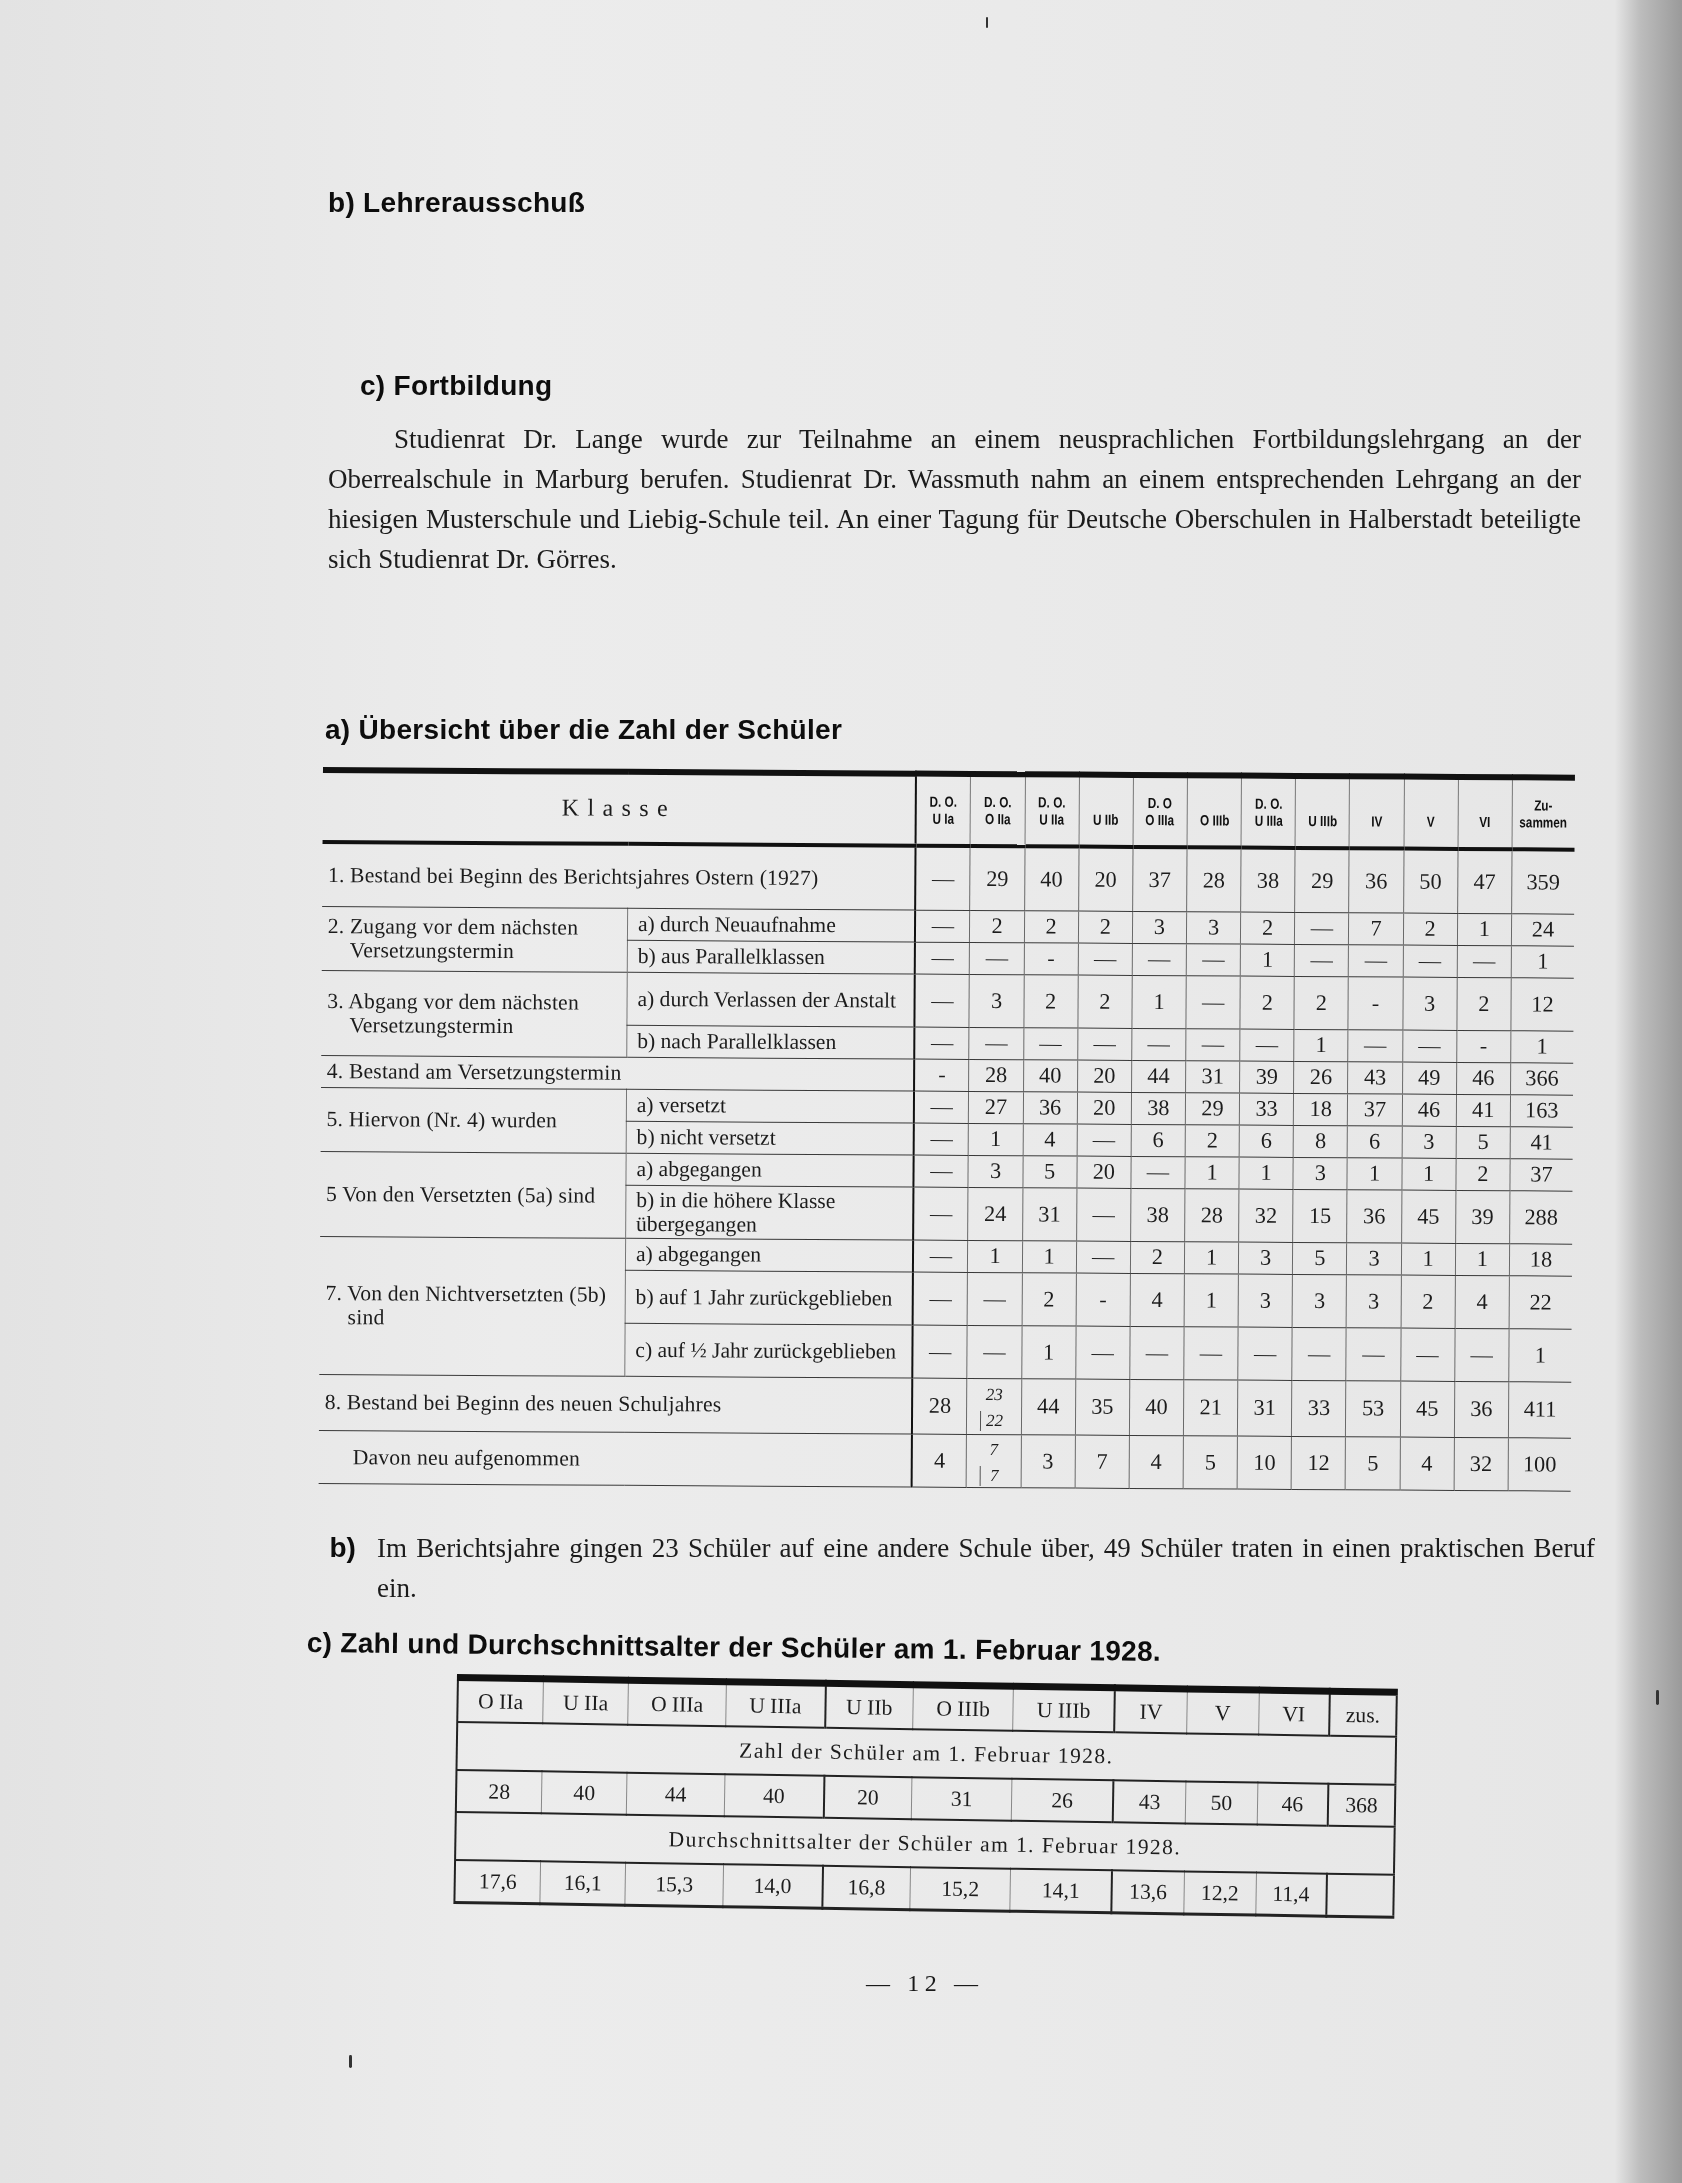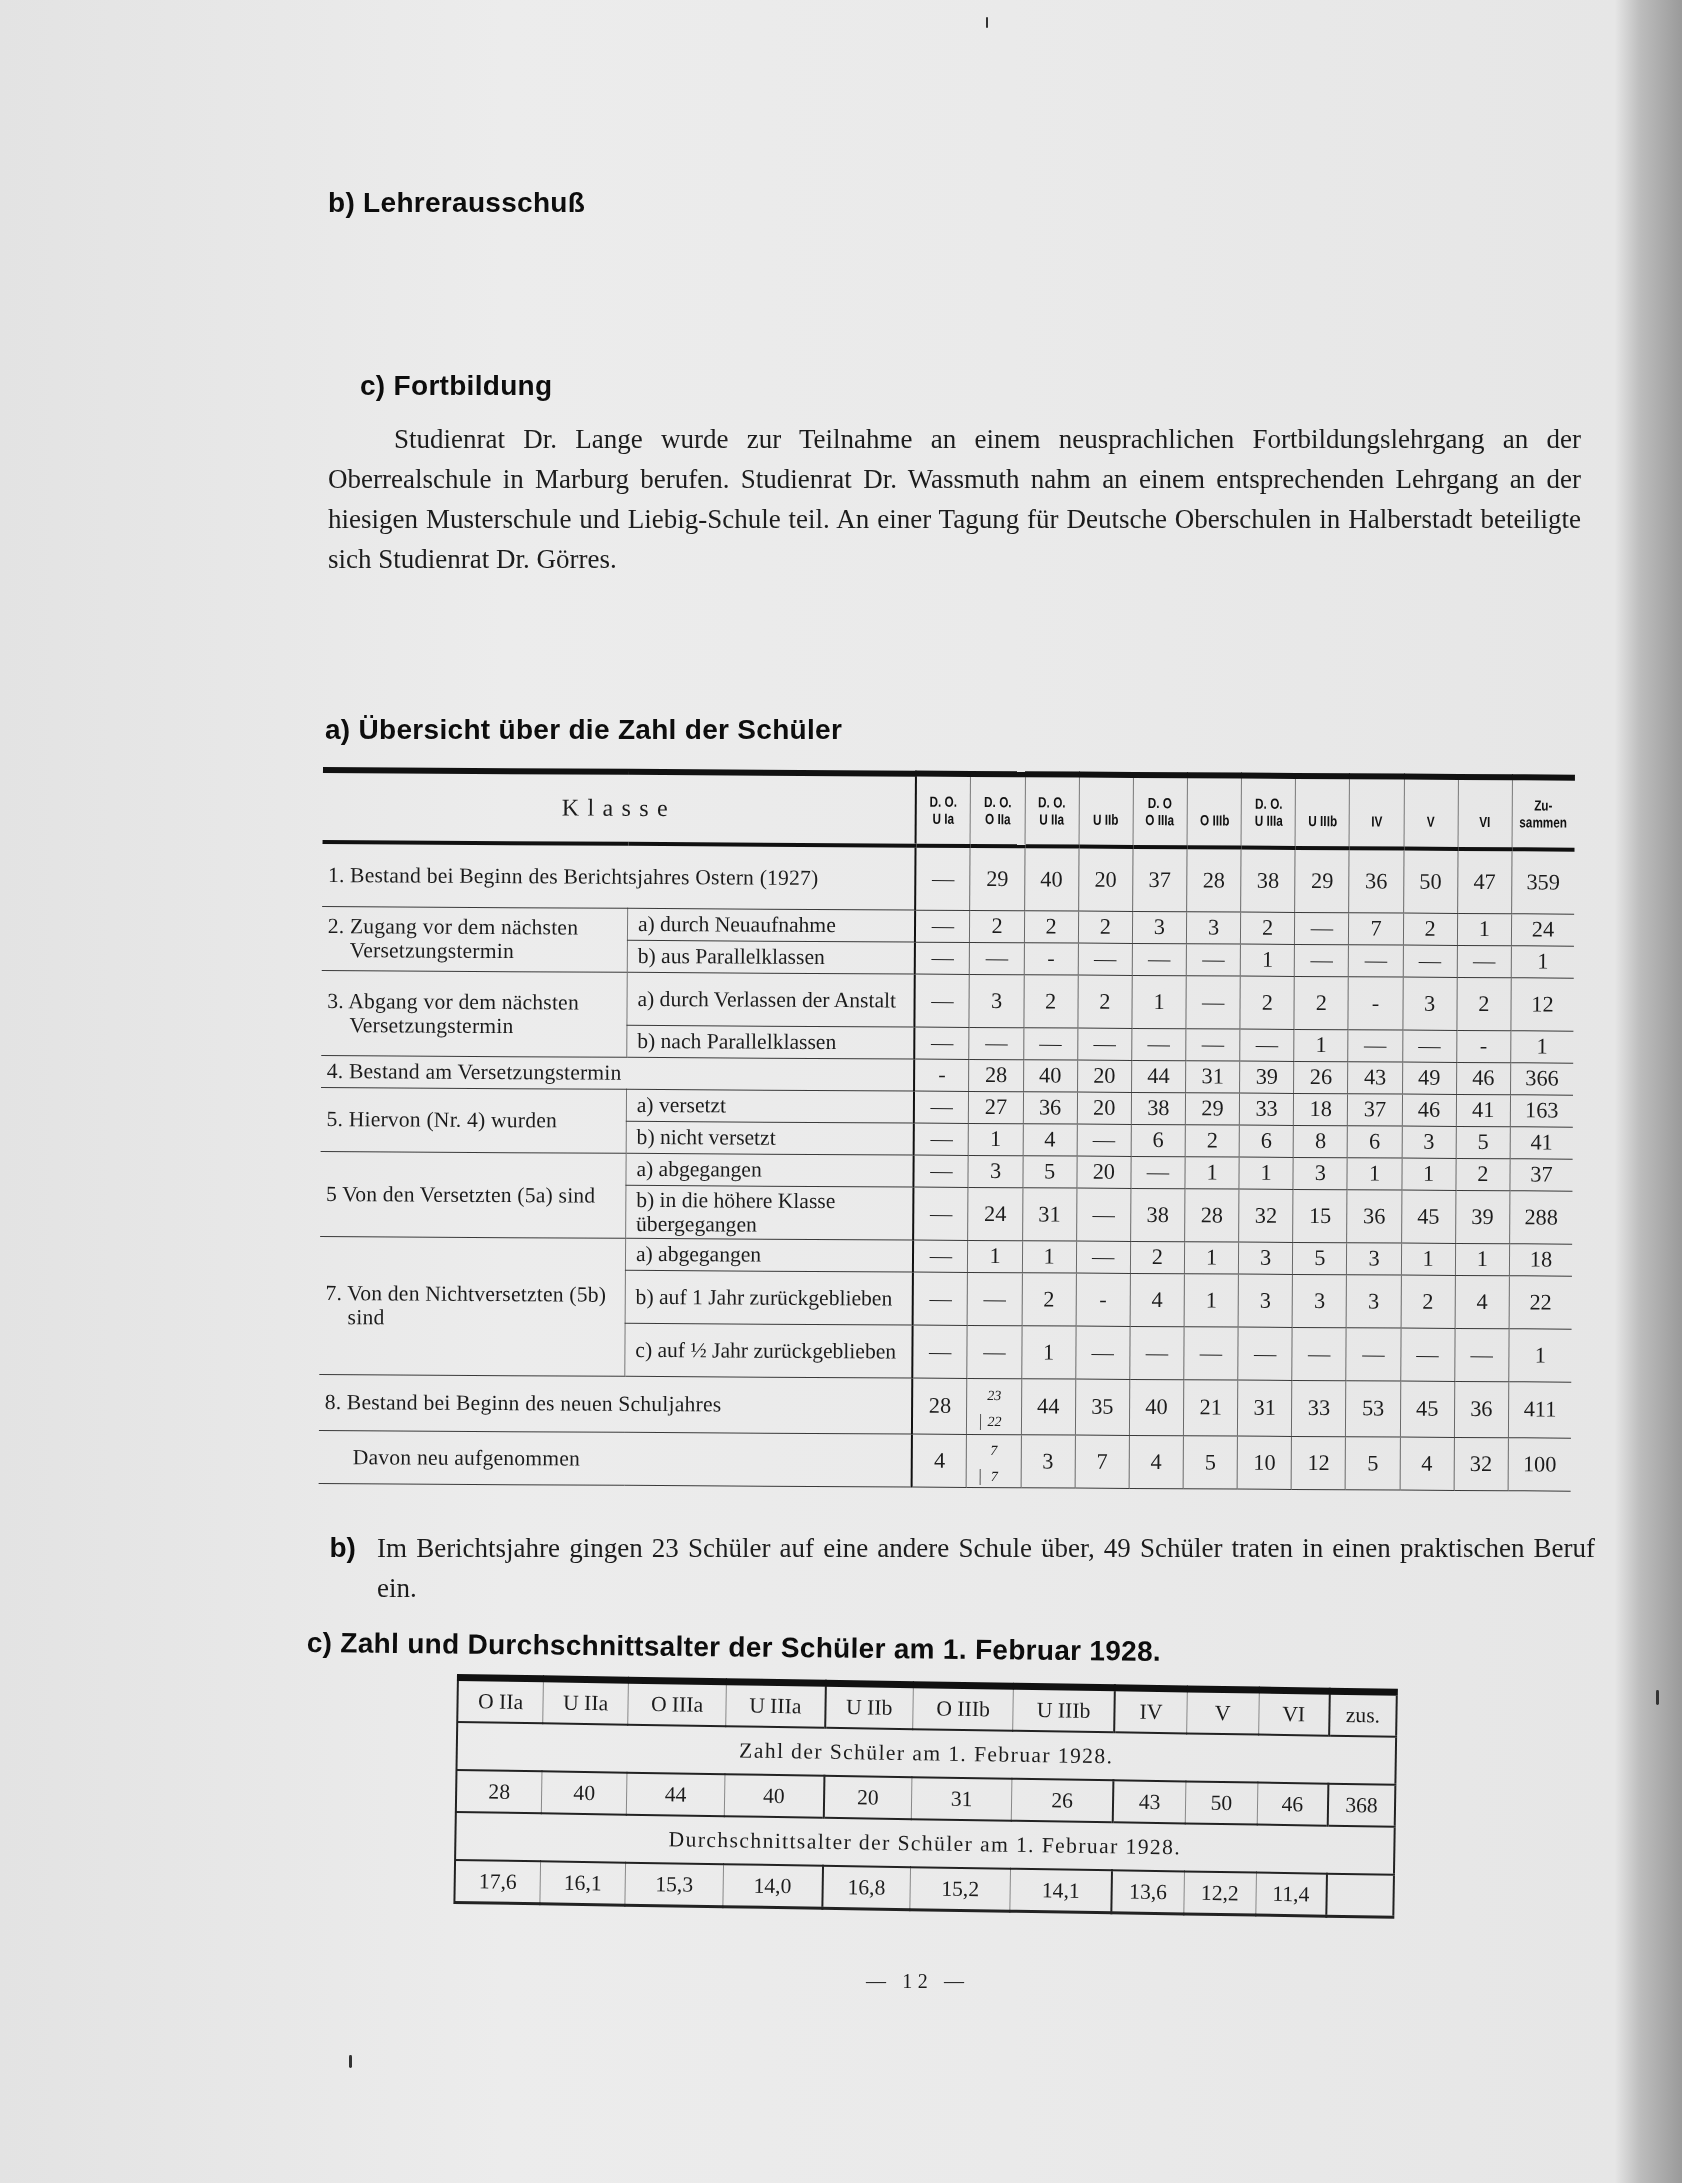--- a/index.html
+++ b/index.html
@@ -33,36 +33,36 @@
   .t1 .sublbl { border-left: 1.4px solid #777; padding-left: 9.8px; line-height: 24px; }
   .t1 .colh {
     font-family: "Liberation Sans Narrow", "Liberation Sans", sans-serif;
     font-weight: bold; font-size: 14.7px; line-height: 17px; text-align: center;
     border-left: 1.4px solid #777; color: #111; transform: scaleX(0.8);
   }
   .t1 .colh.first { border-left: 2.1px solid #111; }
   .t1 .klasse { font-size: 24px; letter-spacing: 8.4px; text-align: center; font-weight: normal; }
   .split { display: inline-block; width: 50%; text-align: center; }
   .split + .split { border-left: 0.7px solid #555; }
-  .small-split { font-size: 14px; font-style: italic; }
+  .small-split { font-size: 17px; font-style: italic; }
 
   
   .t2 {
     position: absolute; left: 457px; top: 1674px; width: 941px;
     border-collapse: collapse; font-size: 21.6px; color: #1c1c1c;
     border-left: 2.1px solid #222; border-right: 2.1px solid #222;
     transform: rotate(0.9deg); transform-origin: left top;
   }
   .t2 tr.top { border-top: 7px solid #111; }
   .t2 td { text-align: center; border-left: 0.7px solid #888; height: 40px; padding: 0; }
   .t2 td.strong-left { border-left: 2.1px solid #222; }
   .t2 tr.caption td { border-top: 2.8px solid #222; border-bottom: 2.8px solid #222; letter-spacing: 1.4px; font-size: 21.6px; height: 46px; }
   .t2 tr.bottom { border-bottom: 3.5px solid #222; }
 
-  .page-number { position: absolute; left: 866px; top: 1970px; font-size: 20px; letter-spacing: 5.6px; }
+  .page-number { position: absolute; left: 866px; top: 1970px; font-size: 24px; letter-spacing: 5.6px; }
   .speck { position: absolute; background: #333; border-radius: 1.4px; }
 </style>
 </head>
 <body>
 
 <div class="page">
 
   <div class="sub-head h-sans" style="left:328px; top:187px;">b) Lehrerausschuß</div>
 
   <div class="sub-head h-sans" style="left:328px; top:370px;margin-left:32px;">c) Fortbildung</div>

